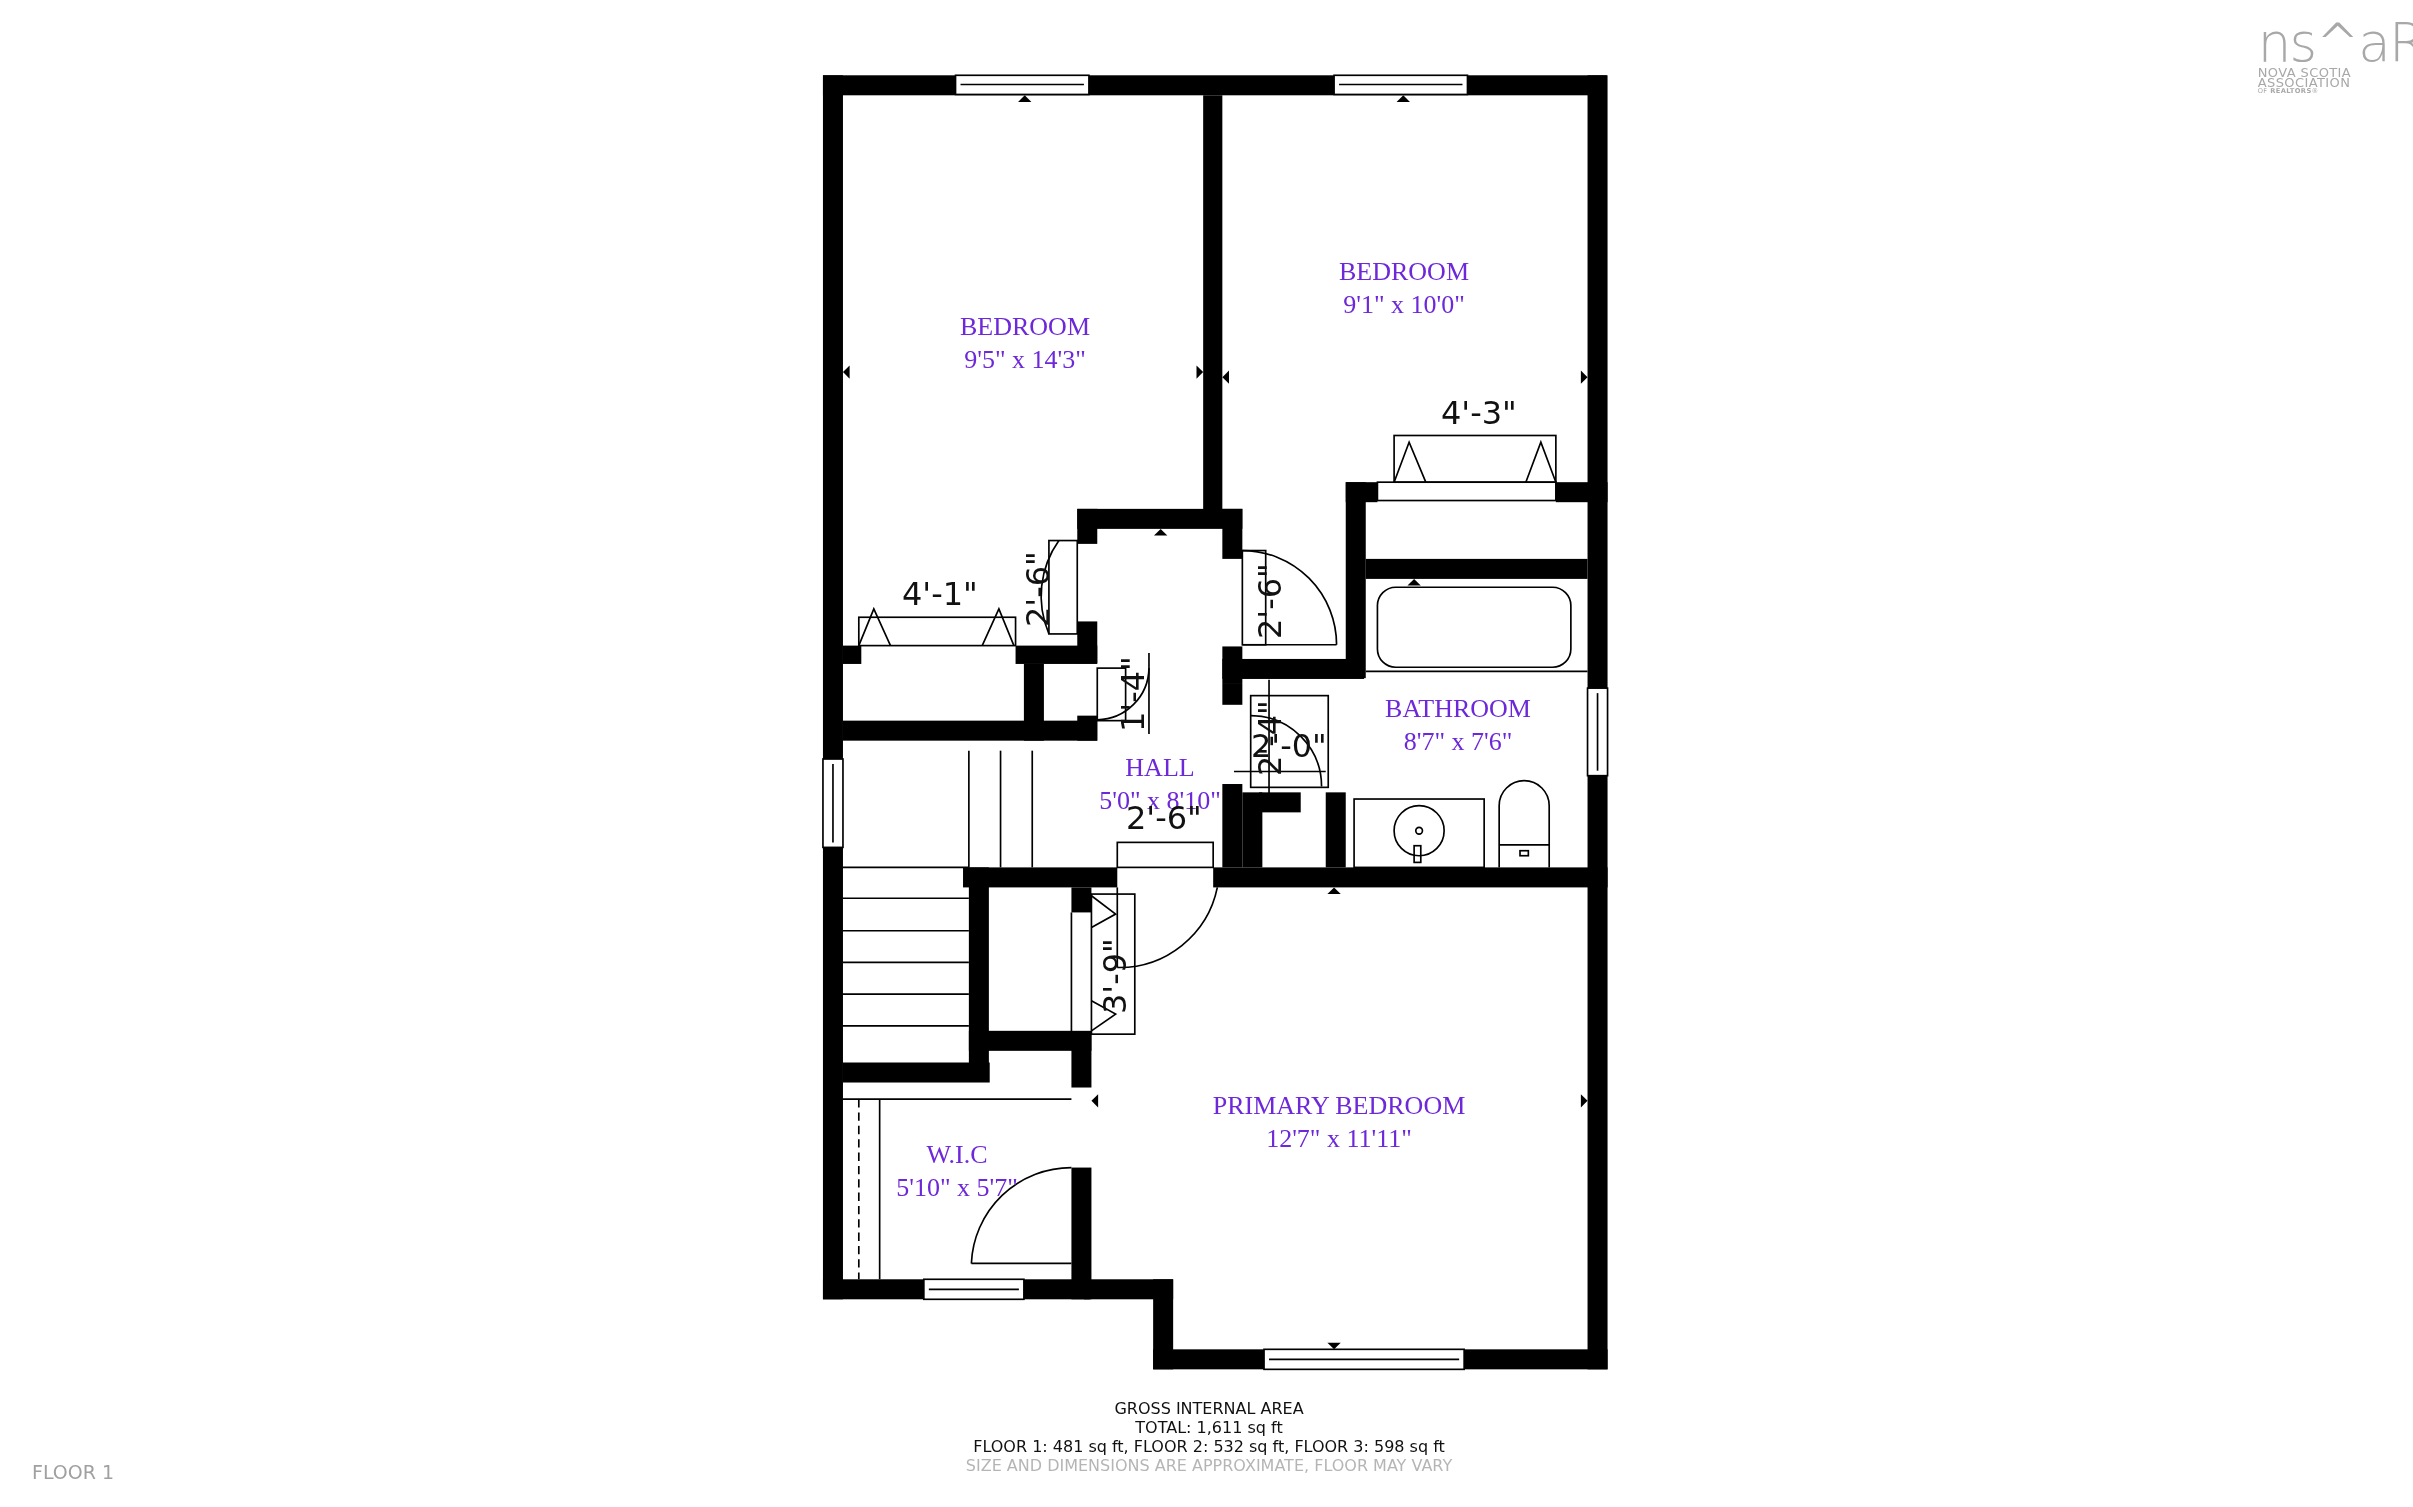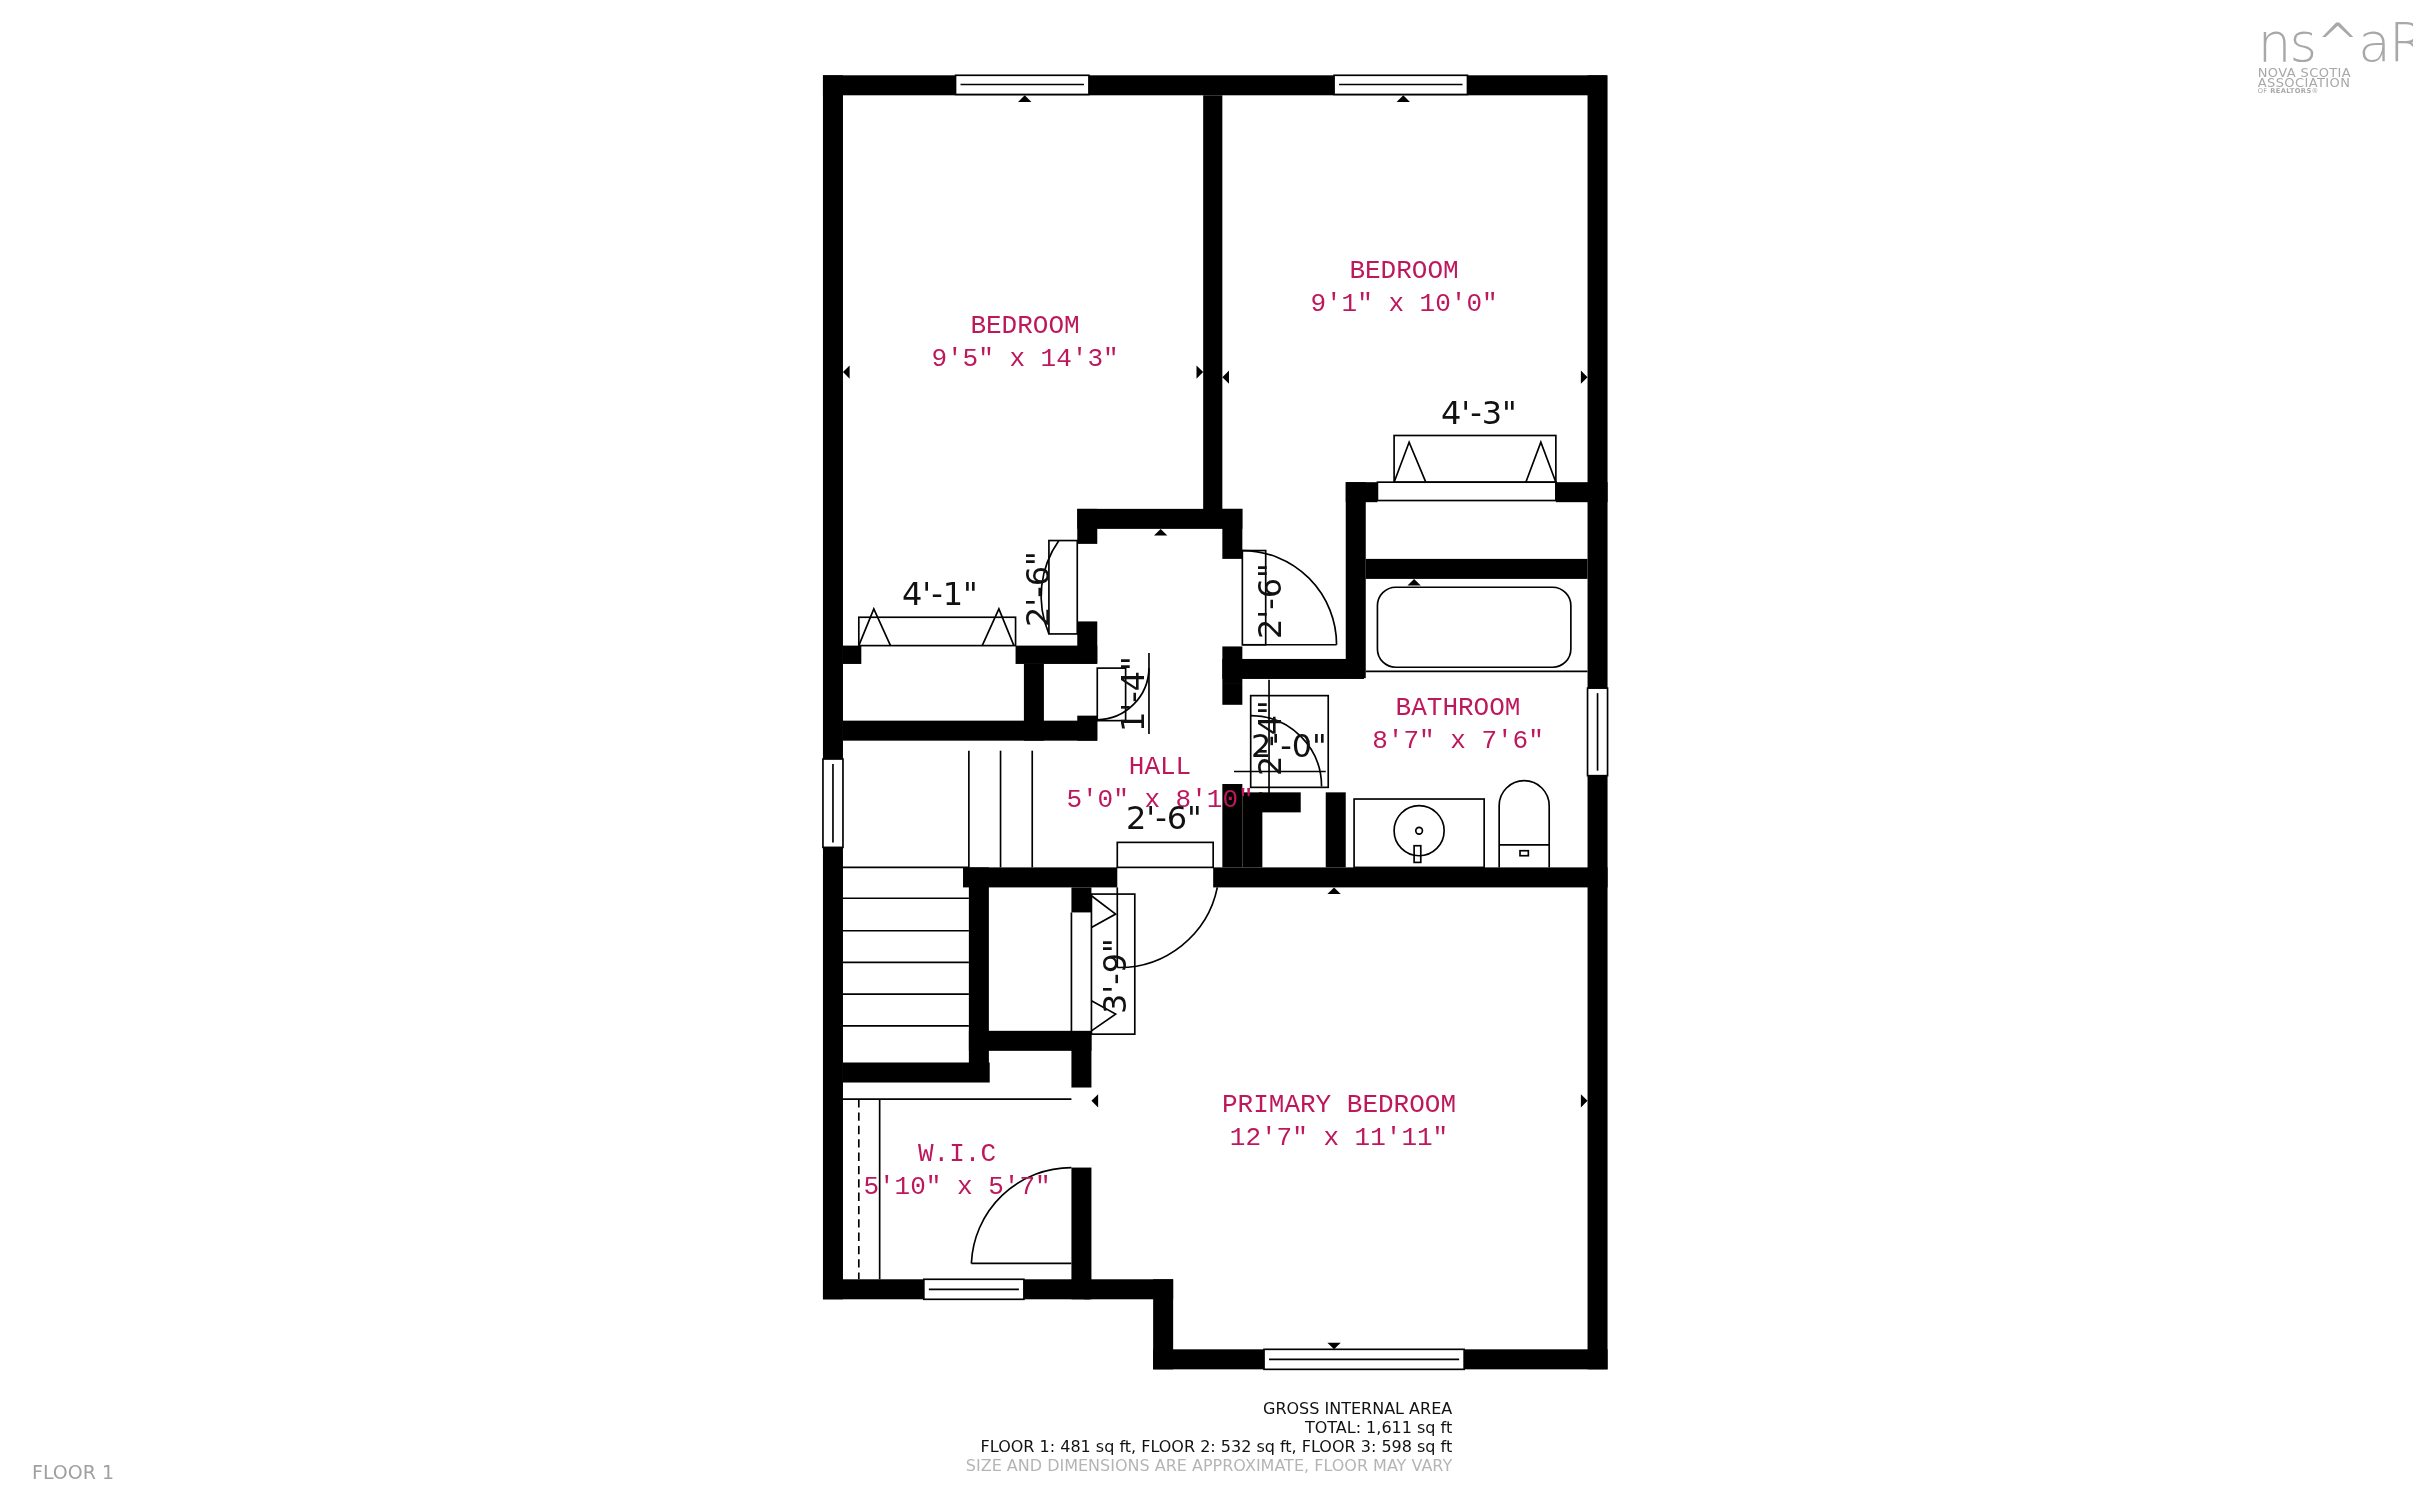--- a/index.html
+++ b/index.html
@@ -1,33 +1,33 @@
 <!DOCTYPE html>
 <html style="font-size:13.3px"><head>
 <meta charset="utf-8">
 <style>
   html, body { margin: 0; padding: 0; background: #ffffff; }
   body { width: 2413px; height: 1508px; position: relative; overflow: hidden;
          font-family: "DejaVu Sans", sans-serif; }
   #plan { position: absolute; left: 0; top: 0; }
-  .room-label { position: absolute; text-align: center; color: #be185d;
-                font-family: Liberation Mono, monospace;
+  .room-label { position: absolute; text-align: center; color: #6d28d9;
+                font-family: Liberation Serif, serif;
                 font-size: 26px; line-height: 33px; white-space: nowrap;
                 transform: translateX(-50%); }
   .dim { position: absolute; color: #111111; font-size: 32px; white-space: nowrap; }
   .dim.v { transform-origin: left top; transform: rotate(-90deg); }
   .logo { position: absolute; right: 13.3px; top: 18.3px; width: 142px; text-align: left;
           color: #a8a8a8; }
   .logo .mark { font-size: 53px; letter-spacing: -1.7px; font-weight: 300; line-height: 50px;
                 font-family: "DejaVu Sans", sans-serif; }
   .logo .sub1 { font-size: 13px; letter-spacing: 0.4px; line-height: 9.2px; }
   .logo .sub2 { font-size: 6.7px; letter-spacing: 0.4px; line-height: 8.3px; }
   .logo .sub2 b { font-weight: bold; }
   .area { position: absolute; left: 1209px; top: 1399px; transform: translateX(-50%);
-          text-align: right; font-size: 16px; line-height: 19px; color: #111111; white-space: nowrap; }
+          text-align: center; font-size: 16px; line-height: 19px; color: #111111; white-space: nowrap; }
   .area .disclaimer { color: #b5b5b5; }
   .floor-label { position: absolute; left: 32px; top: 1461px; font-size: 19px; color: #a0a0a0; }
 </style>
 </head>
 <body>
 
 <svg id="plan" width="2413" height="1508" viewBox="0 0 2894 1808">
   <g fill="#000">
 
     <rect x="987" y="90" width="940" height="24"></rect>

